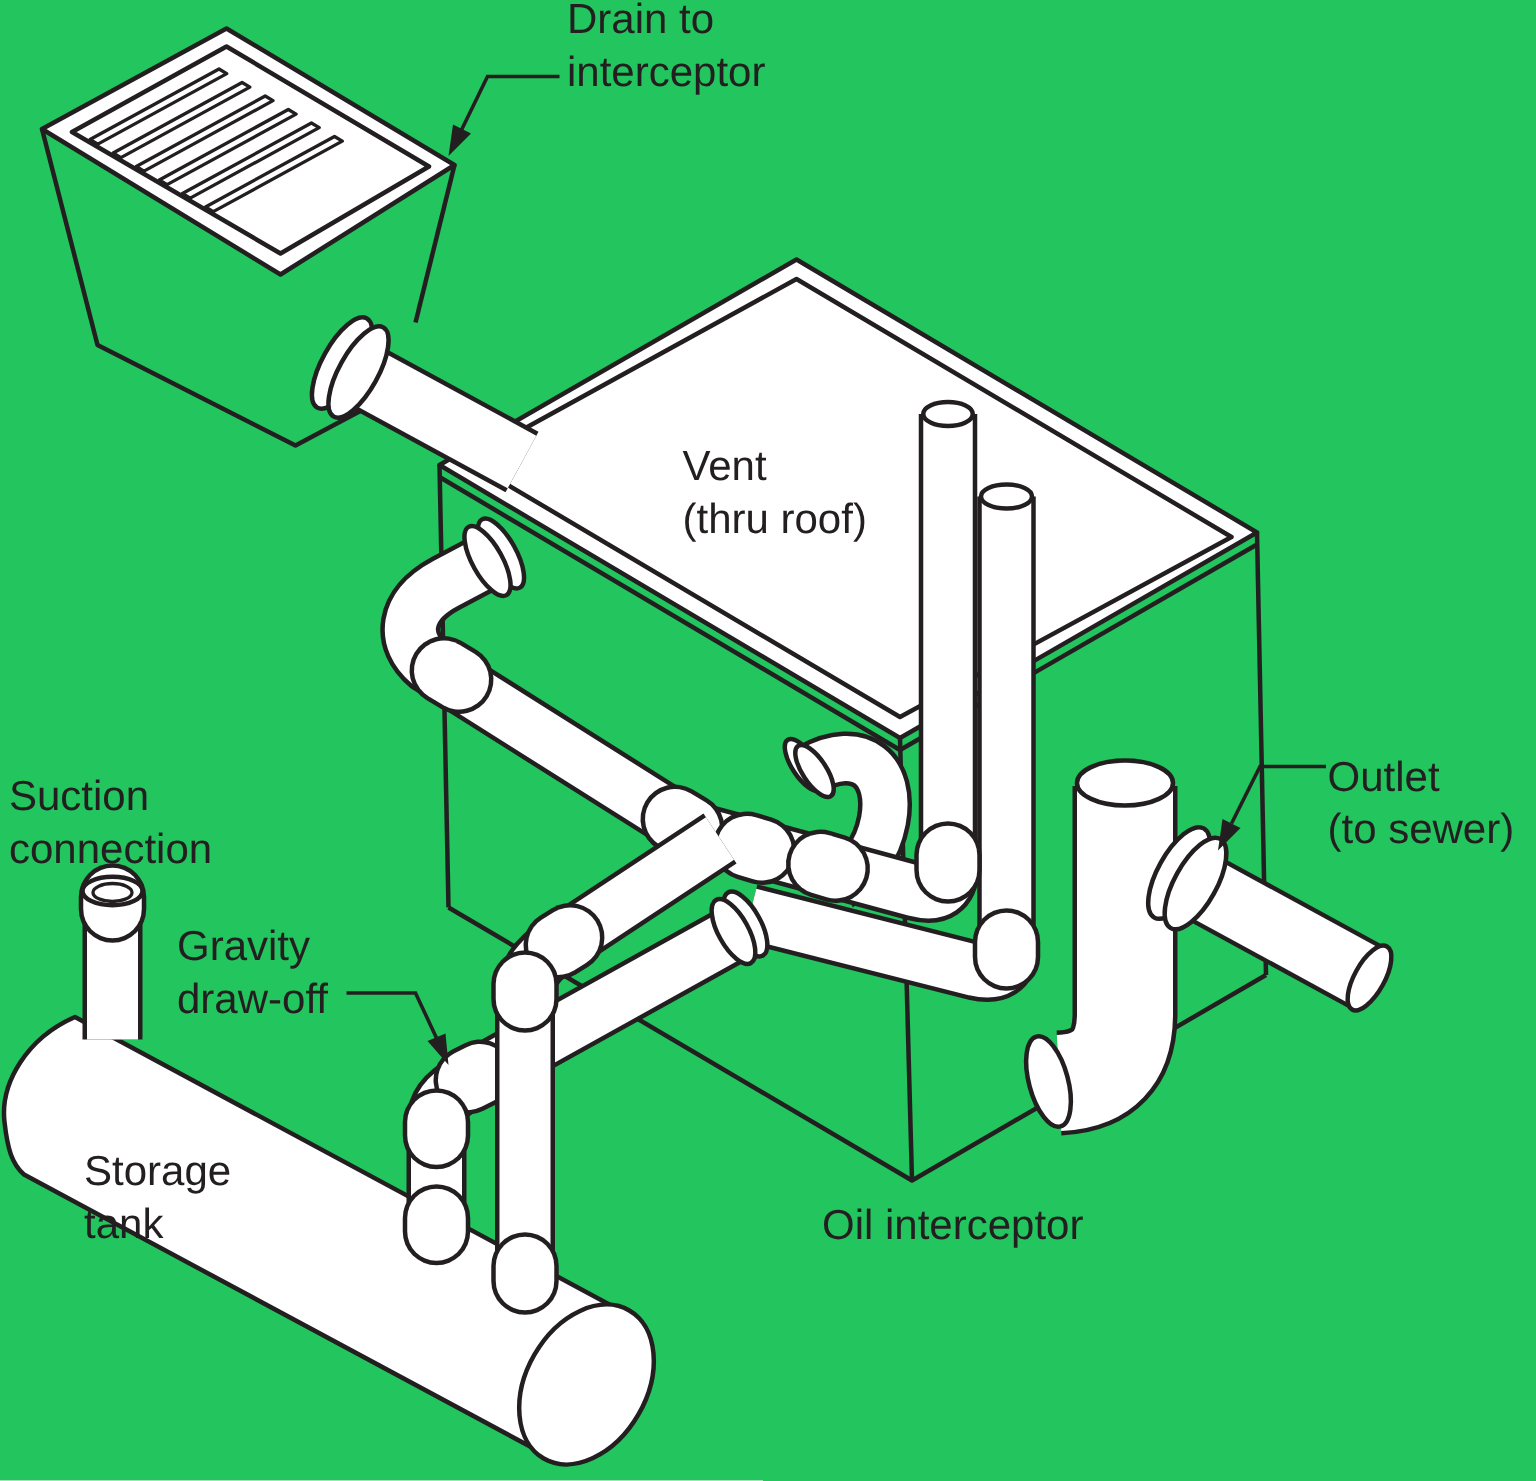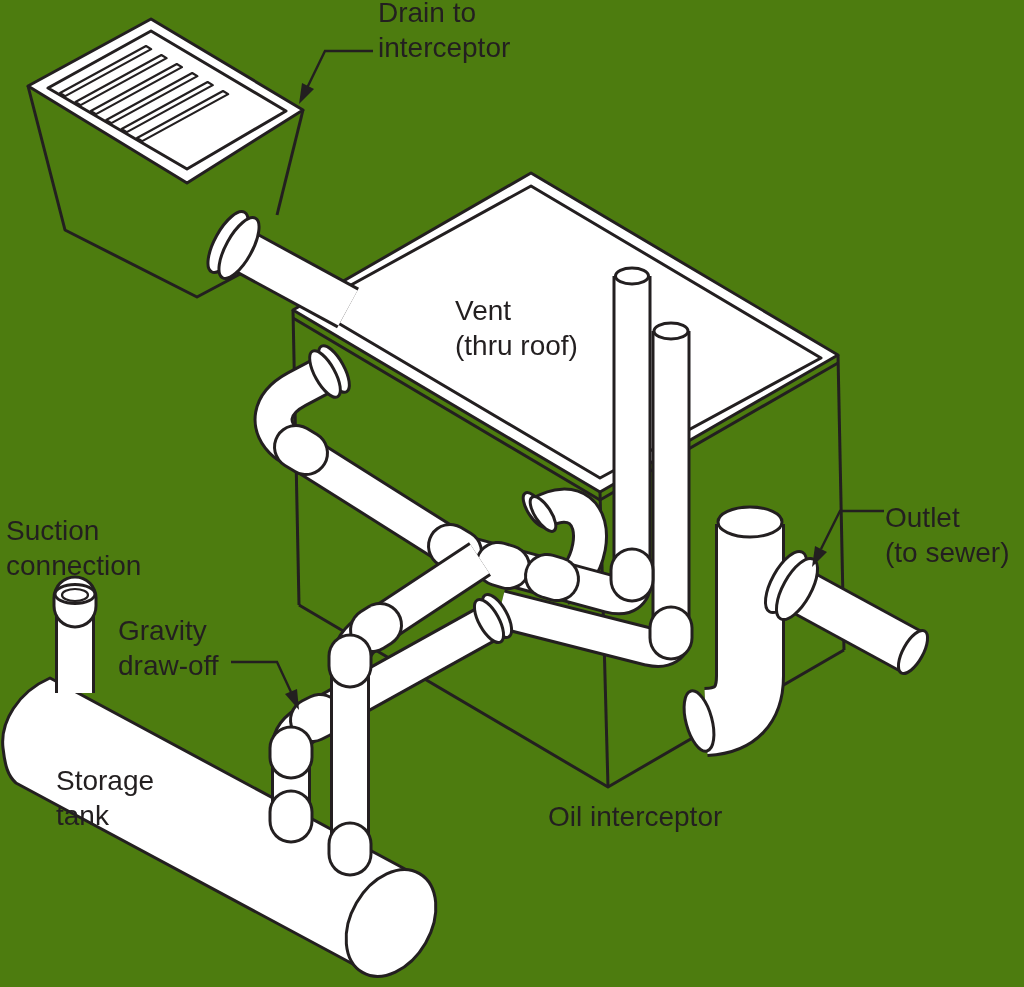--- a/index.html
+++ b/index.html
@@ -1,16 +1,16 @@
 <!DOCTYPE html>
 <html><head>
 <meta charset="utf-8">
 <style>
   html,body { margin:0; padding:0; background:#ffffff; }
-  .stage { position:relative; width:1024px; height:987px; background:#4d7c0f; }
+  .stage { position:relative; width:1024px; height:987px; background:#22c55e; }
   svg { display:block; }
   
   .edge  { fill:none; stroke:#231f20; stroke-width:3; stroke-linejoin:round; }
   .face  { fill:#ffffff; stroke:#231f20; stroke-width:3; stroke-linejoin:round; }
   .thin  { fill:#ffffff; stroke:#231f20; stroke-width:2.2; stroke-linejoin:round; }
   .ell   { fill:#ffffff; stroke:#231f20; stroke-width:3; }
   
   .to { fill:none; stroke:#231f20; stroke-width:40; stroke-linecap:butt; stroke-linejoin:round; }
   .ti { fill:none; stroke:#ffffff; stroke-width:34; stroke-linecap:butt; stroke-linejoin:round; }
   .vo { fill:none; stroke:#231f20; stroke-width:39; stroke-linecap:butt; }

